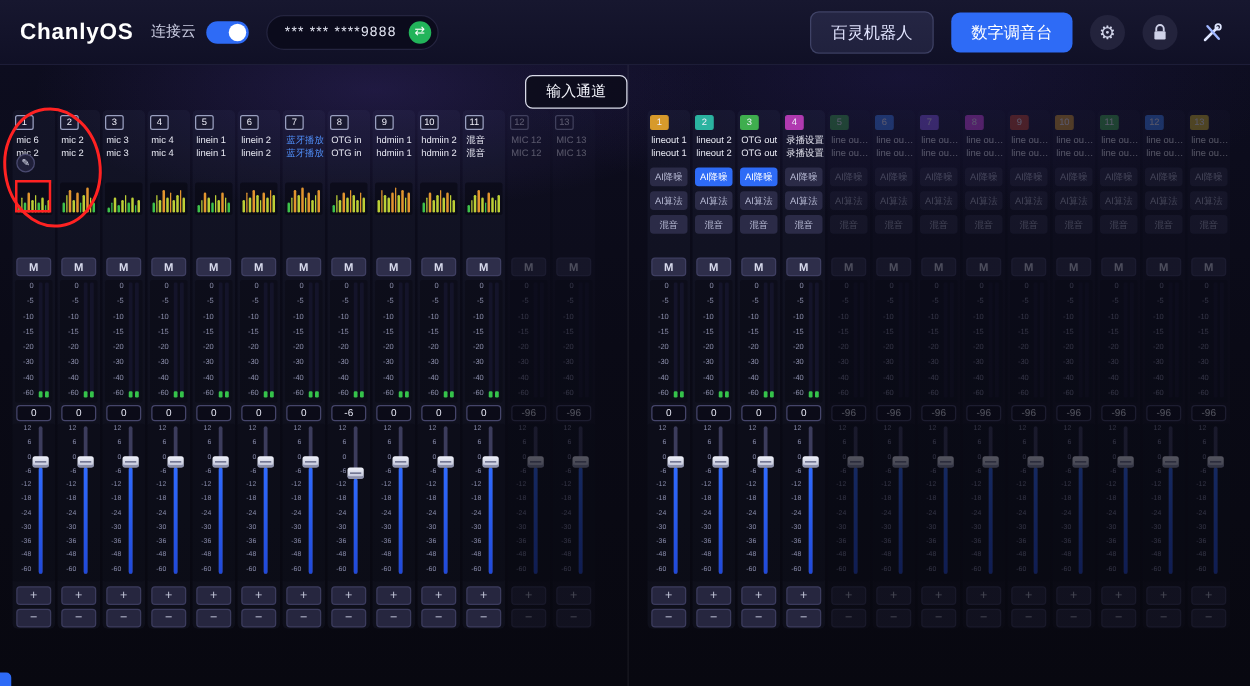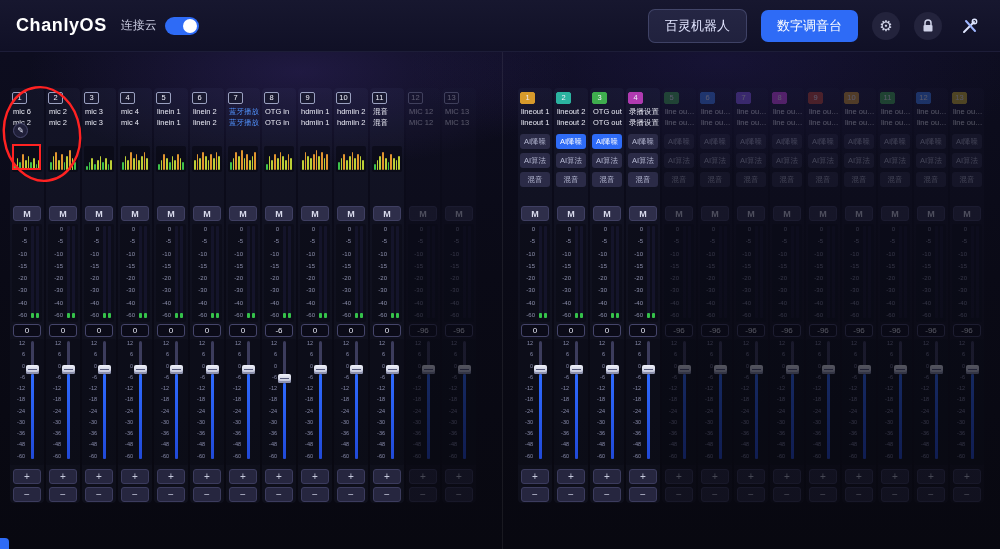--- a/index.html
+++ b/index.html
@@ -93,40 +93,45 @@
 <body>
 
 <header class="topbar">
   <div class="logo">ChanlyOS</div>
   <div class="cloud">
     <span>连接云</span>
     <div class="toggle">
         <div class="knob"></div>
       </div>
   </div>
+  <div class="device-pill">
+    <span>*** *** ****9888</span>
+    <span class="dev-icon">⇄</span>
+  </div>
   <div class="spacer"></div>
   <button class="btn ghost">百灵机器人</button>
   <button class="btn primary">数字调音台</button>
   <div class="iconbtn">⚙</div>
   <div class="iconbtn">
     <svg width="12" height="14" viewBox="0 0 12 14">
       <path d="M3 6V4a3 3 0 016 0v2" fill="none" stroke="#cfd2e8" stroke-width="1.5"></path>
       <rect x="1.5" y="6" width="9" height="6.5" rx="1" fill="#cfd2e8"></rect>
     </svg>
   </div>
   <div class="toolsbtn">
     <svg width="18" height="18" viewBox="0 0 18 18">
       <path d="M3 15L13 5" stroke="#dfe6ff" stroke-width="2" stroke-linecap="round"></path>
       <path d="M5 4l9 10" stroke="#9fb6ff" stroke-width="2" stroke-linecap="round"></path>
       <circle cx="13.5" cy="4.5" r="2.2" fill="none" stroke="#dfe6ff" stroke-width="1.4"></circle>
     </svg>
   </div>
 </header>
 
 <main>
+  <div class="section-pill" style="left:420px">输入通道</div>
   <div class="divider"></div>
 
   <div class="strips" id="input-strips">
       <div class="strip">
         <div class="badge">
           <span>1</span>
         </div>
         <div class="names">
           <div class="nm">mic 6</div>
           <div class="nm">mic 2</div>

